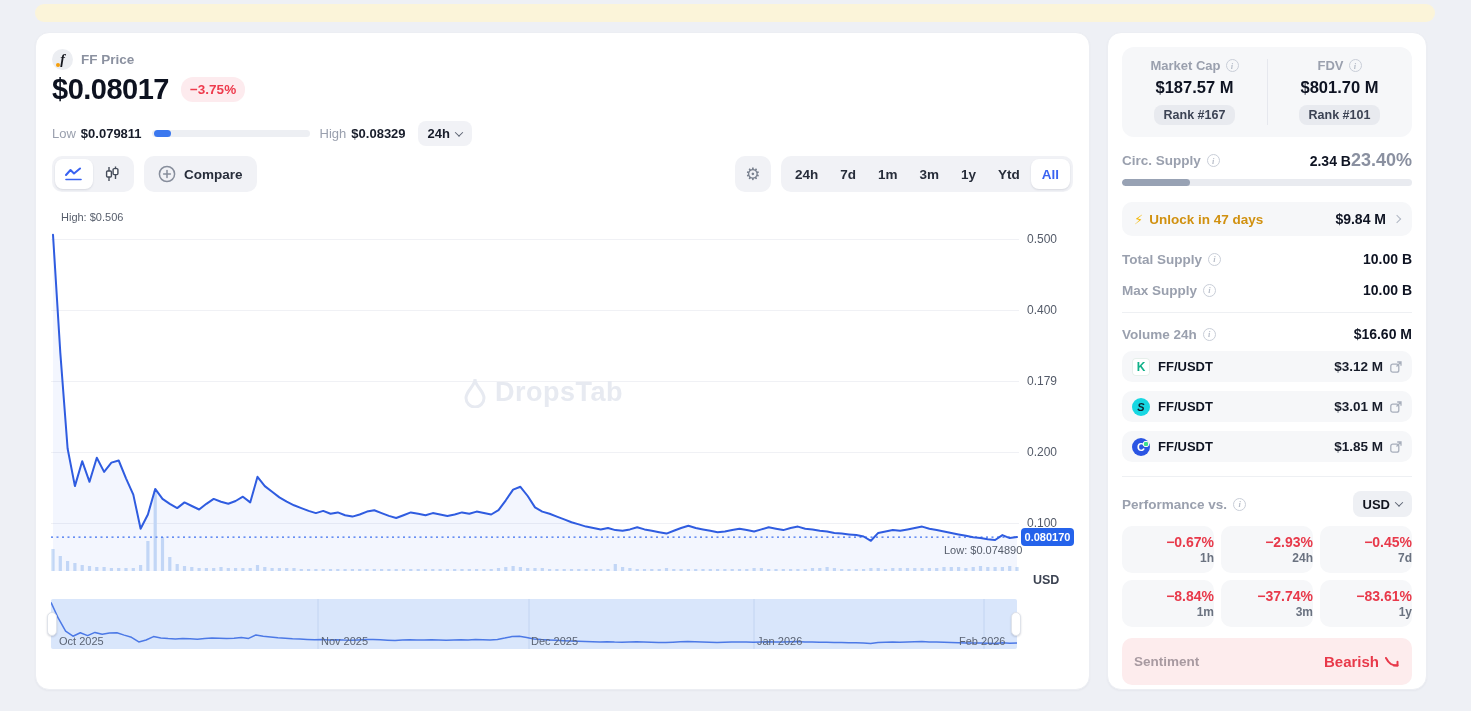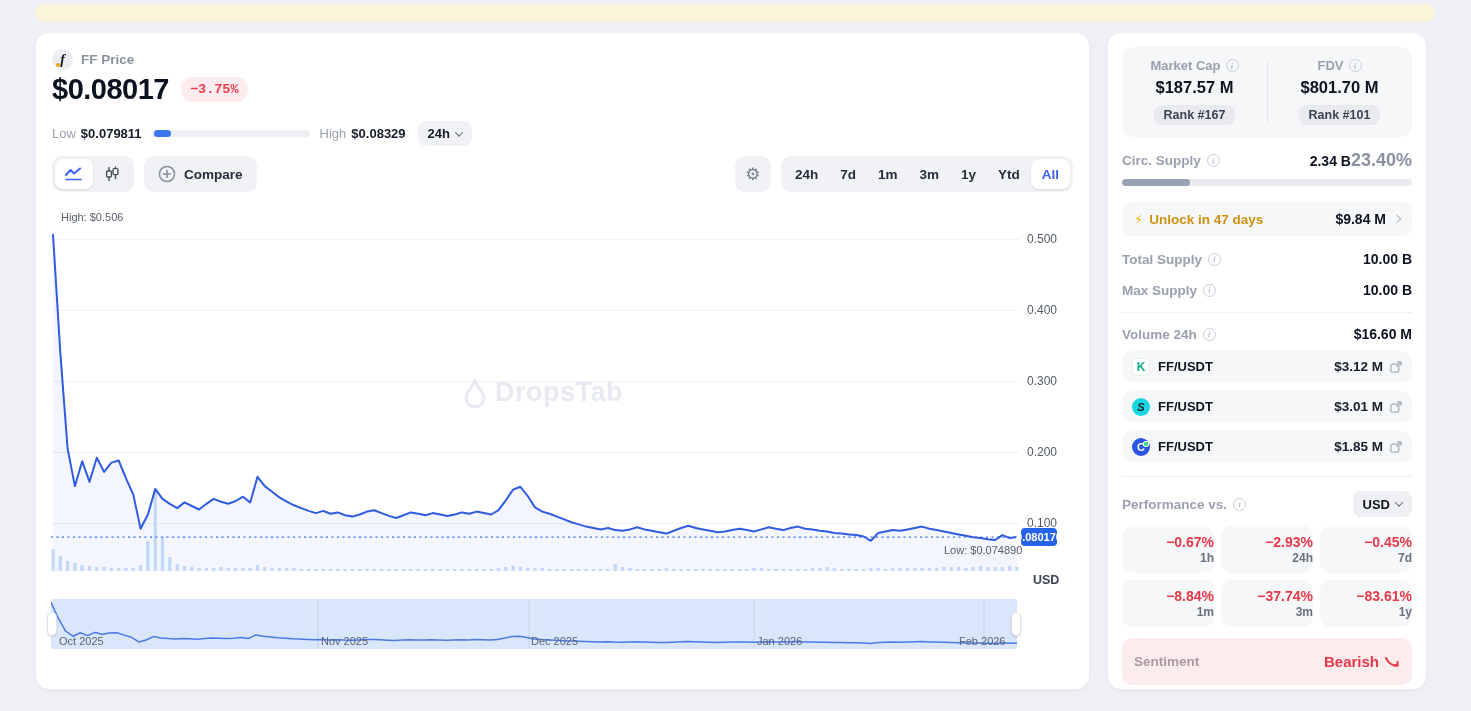--- a/index.html
+++ b/index.html
@@ -14,21 +14,21 @@
   .main-card { left:35px; top:32px; width:1055px; height:658px; }
   .side-card { left:1107px; top:32px; width:320px; height:658px; overflow:hidden; }
 
   
   .coin-head { position:absolute; left:16px; top:16px; display:flex; align-items:center; gap:8px; }
   .coin-logo { position:relative; width:21px; height:21px; border-radius:50%; background:#eceef2; display:flex; align-items:center; justify-content:center; font-family:"Liberation Serif",serif; font-style:italic; font-weight:700; font-size:14px; color:#16181f; }
   .coin-logo .dot { position:absolute; left:4px; bottom:3px; width:4px; height:4px; border-radius:50%; background:#f59e0b; }
   .coin-name { font-size:13.5px; color:#8b91a0; font-weight:600; }
   .price-row { position:absolute; left:16px; top:40px; display:flex; align-items:center; gap:12px; }
   .big-price { font-size:29px; font-weight:800; letter-spacing:-.5px; color:#0d1220; }
-  .chg-pill { background:#fdebee; color:#ee3b4d; font-size:13.5px; font-weight:600; padding:5px 9px; border-radius:12px;font-family:Liberation Mono, monospace; }
+  .chg-pill { background:#fdebee; color:#ee3b4d; font-size:13.5px; font-weight:600; padding:5px 9px; border-radius:12px; }
 
   .lh-row { position:absolute; left:16px; top:88px; display:flex; align-items:center; font-size:13px; }
   .lbl { color:#9aa0ae; margin-right:5px; }
   .val { color:#171c2a; font-weight:700; }
   .lh-track { position:relative; width:158px; height:7px; background:#edeff3; border-radius:4px; margin:0 10px; }
   .lh-fill { position:absolute; left:2px; top:0; width:17px; height:7px; background:#3b78ef; border-radius:4px; }
   .tf-pill { margin-left:12px; height:25px; padding:0 10px; background:#f1f2f6; border-radius:8px; display:flex; align-items:center; gap:6px; font-size:13px; font-weight:700; color:#171c2a; cursor:pointer; }
   .chev { width:6px; height:6px; border-right:1.6px solid #5c6372; border-bottom:1.6px solid #5c6372; transform:rotate(45deg) translate(-1px,-1px); display:inline-block; }
   .chev-r { transform:rotate(-45deg); }
 
@@ -47,21 +47,21 @@
 
   
   .chart-wrap { position:absolute; left:15px; top:168px; width:1040px; height:482px; }
   .plot { position:absolute; left:0; top:0; width:968px; height:370px; cursor:crosshair; }
   .gridline { position:absolute; left:0; width:968px; height:1px; background:#f0f1f5; }
   .ytick { position:absolute; left:976px; width:36px; font-size:12px; color:#545b69; }
   .xticks { position:absolute; left:0; top:372px; width:1040px; height:18px; }
   .xtick { position:absolute; transform:translateX(-50%); font-size:12px; color:#545b69; white-space:nowrap; }
   .axis-unit { position:absolute; left:982px; top:372px; font-size:12.5px; font-weight:700; color:#3c4352; }
   .anno { position:absolute; font-size:11px; color:#565d6b; }
-  .price-badge { position:absolute; left:970px; width:36px; height:18px; background:#2563eb; color:#fff; font-size:11px; font-weight:700; border-radius:4px; display:flex; align-items:center; justify-content:center; }
+  .price-badge { position:absolute; left:970px; width:53px; height:18px; background:#2563eb; color:#fff; font-size:11px; font-weight:700; border-radius:4px; display:flex; align-items:center; justify-content:center; }
   .watermark { position:absolute; left:412px; top:176px; display:flex; align-items:center; gap:8px; color:#e7eaf1; pointer-events:none; }
   .watermark .wm-text { font-size:27px; font-weight:700; letter-spacing:.5px; }
 
   
   .minimap { position:absolute; left:0; top:398px; width:966px; height:50px; background:#d9e6fb; border-radius:2px; cursor:grab; }
   .mm-label { position:absolute; bottom:2px; font-size:11px; color:#5b6474; white-space:nowrap; }
   .mm-handle { position:absolute; top:13px; width:10px; height:24px; background:#fff; border:1px solid #dfe3ea; border-radius:5px; box-shadow:0 1px 2px rgba(20,30,60,.18); cursor:ew-resize; }
 
   
   .statbox { position:relative; margin:14px 14px 0; background:#f6f7f9; border-radius:12px; display:grid; grid-template-columns:1fr 1fr; padding:11px 0 12px; }
@@ -328,21 +328,21 @@
             <path d="M12 1 C12 8 3 13 3 20 a9 9 0 0 0 18 0 C21 13 12 8 12 1 Z" fill="none" stroke="#e7eaf1" stroke-width="3"></path>
           </svg>
         <span class="wm-text">DropsTab</span>
       </div>
       <div class="anno" style="left:10px; top:10px;">High: $0.506</div>
       <div class="anno" style="left:893px; top:343px;">Low: $0.074890</div>
       <div class="price-badge" id="price-badge" style="top: 327px;">0.080170</div>
       <div id="ylabels">
           <div class="ytick" style="top: 31px;">0.500</div>
           <div class="ytick" style="top: 102px;">0.400</div>
-          <div class="ytick" style="top: 173px;">0.300</div>
+          <div class="ytick" style="top: 173px;">0.179</div>
           <div class="ytick" style="top: 244px;">0.200</div>
           <div class="ytick" style="top: 315px;">0.100</div>
         </div>
       <div class="axis-unit">USD</div>
 
       <div class="minimap">
         <svg id="mini-svg" width="966" height="50" style="position:absolute;left:0;top:0;">
             <line x1="267" y1="0" x2="267" y2="50" stroke="#c2d4f1" stroke-width="1"></line>
             <line x1="478" y1="0" x2="478" y2="50" stroke="#c2d4f1" stroke-width="1"></line>
             <line x1="703" y1="0" x2="703" y2="50" stroke="#c2d4f1" stroke-width="1"></line>

